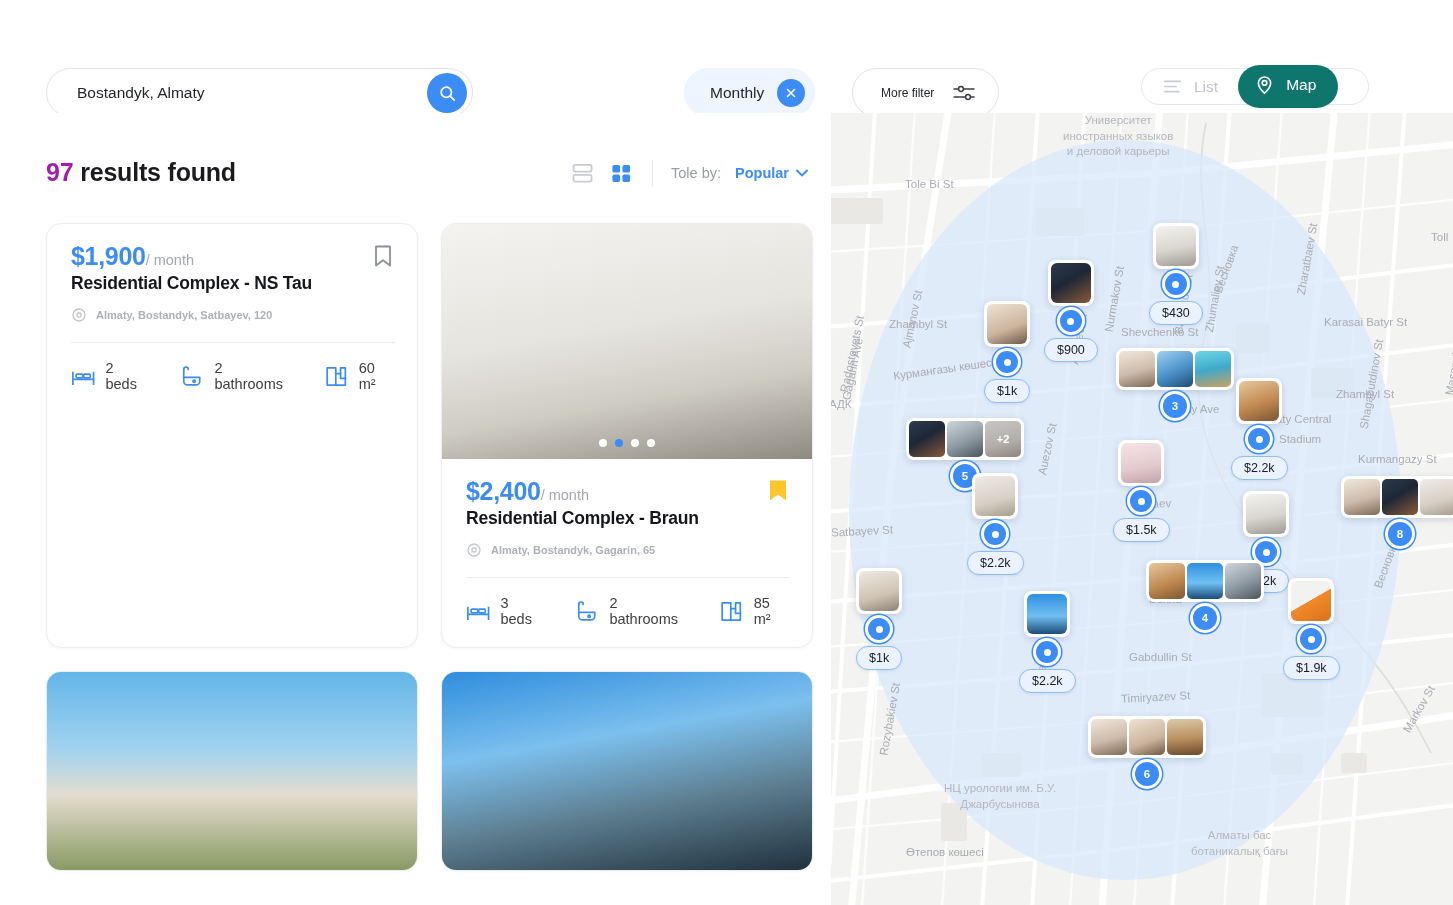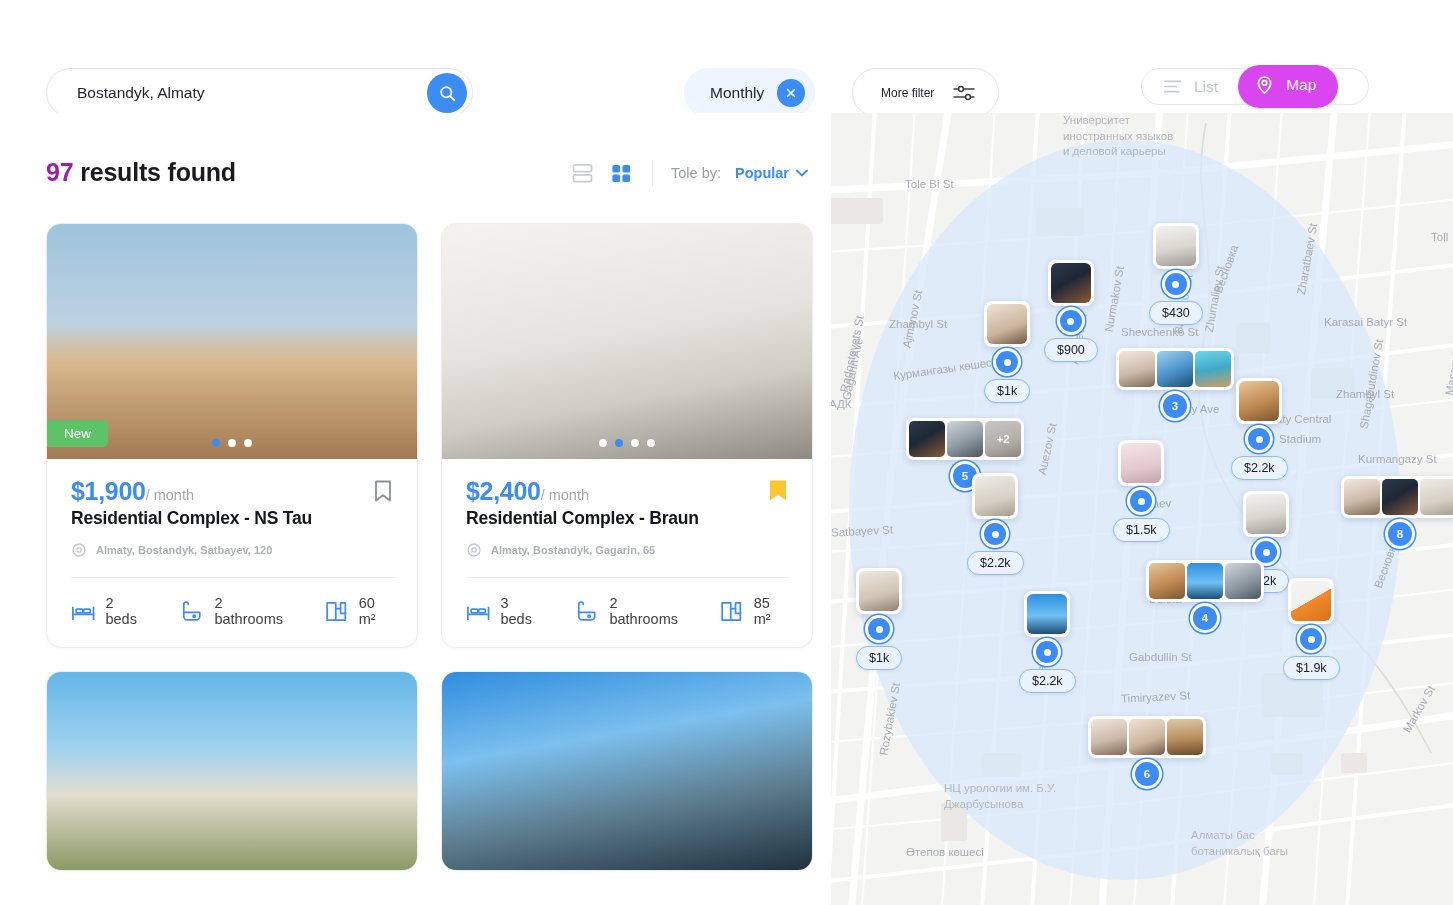--- a/index.html
+++ b/index.html
@@ -67,21 +67,21 @@
     background: #fff; display: flex; align-items: center;
   }
   .vt-btn {
     display: flex; align-items: center; gap: 11px;
     height: 43px; border-radius: 22px; border: 0; cursor: pointer;
     background: transparent; font-family: "Liberation Sans", sans-serif;
     font-size: 15.5px;
   }
   .vt-list { margin-left: 22px; color: #c2c4cc; padding: 0 14px 0 0; }
   .vt-map {
-    background: #d946ef; color: #fff; padding: 0 22px 4px 16px;
+    background: #0f766e; color: #fff; padding: 0 22px 4px 16px;
     margin-left: 6px;
   }
 
   
   .results {
     position: absolute; left: 0; top: 113px;
     width: 831px; height: 792px; background: #fff;
     overflow: hidden;
   }
   .res-head {
@@ -153,21 +153,21 @@
     position: absolute; left: 18px; top: 27px;
     width: 552px; height: 740px; border-radius: 50%;
     background: #d8e8fb; opacity: .75;
   }
   .street-label {
     position: absolute; color: #a9acb3; font-size: 11.5px;
     white-space: nowrap; pointer-events: none;
   }
   .poi-label {
     position: absolute; color: #b4b7be; font-size: 11.5px;
-    white-space: nowrap; line-height: 1.35;
+    white-space: nowrap; text-align: center; line-height: 1.35;
     pointer-events: none;
   }
 
   
   .marker { position: absolute; display: flex; flex-direction: column; align-items: center; cursor: pointer; }
   .thumbs {
     display: flex; background: #fff; padding: 3px; border-radius: 8px;
     box-shadow: 0 2px 7px rgba(20,40,80,.16); gap: 2px;
   }
   .thumb { width: 36px; height: 36px; border-radius: 5px; overflow: hidden; position: relative; }
@@ -305,29 +305,20 @@
           <span>Popular</span>
           <svg width="12" height="8" viewBox="0 0 12 8" fill="none" stroke="#3b8cf4" stroke-width="1.9" stroke-linecap="round">
             <polyline points="1,1.5 6,6.5 11,1.5"></polyline>
           </svg>
         </span>
       </div>
     </div>
 
     <div class="cards" id="cards">
         <div class="card">
-          <div class="card-media">
-      <div class="ph photo-bld-sunset"></div>
-      <span class="badge-new">New</span>
-            <div class="dots">
-              <span class="dot on"></span>
-              <span class="dot"></span>
-              <span class="dot"></span>
-            </div>
-    </div>
           <div class="card-body">
       <div class="price-row">
         <div>
           <span class="price">$1,900</span><span class="per">/ month</span>
         </div>
         <button class="bookmark"><svg width="20" height="24" viewBox="0 0 20 24" fill="none" stroke="#8d8f98" stroke-width="1.8" stroke-linejoin="round">
                   <path d="M3 2.5h14v19l-7-5.3-7 5.3z"></path>
                 </svg></button>
       </div>
       <div class="card-title">Residential Complex - NS Tau</div>

